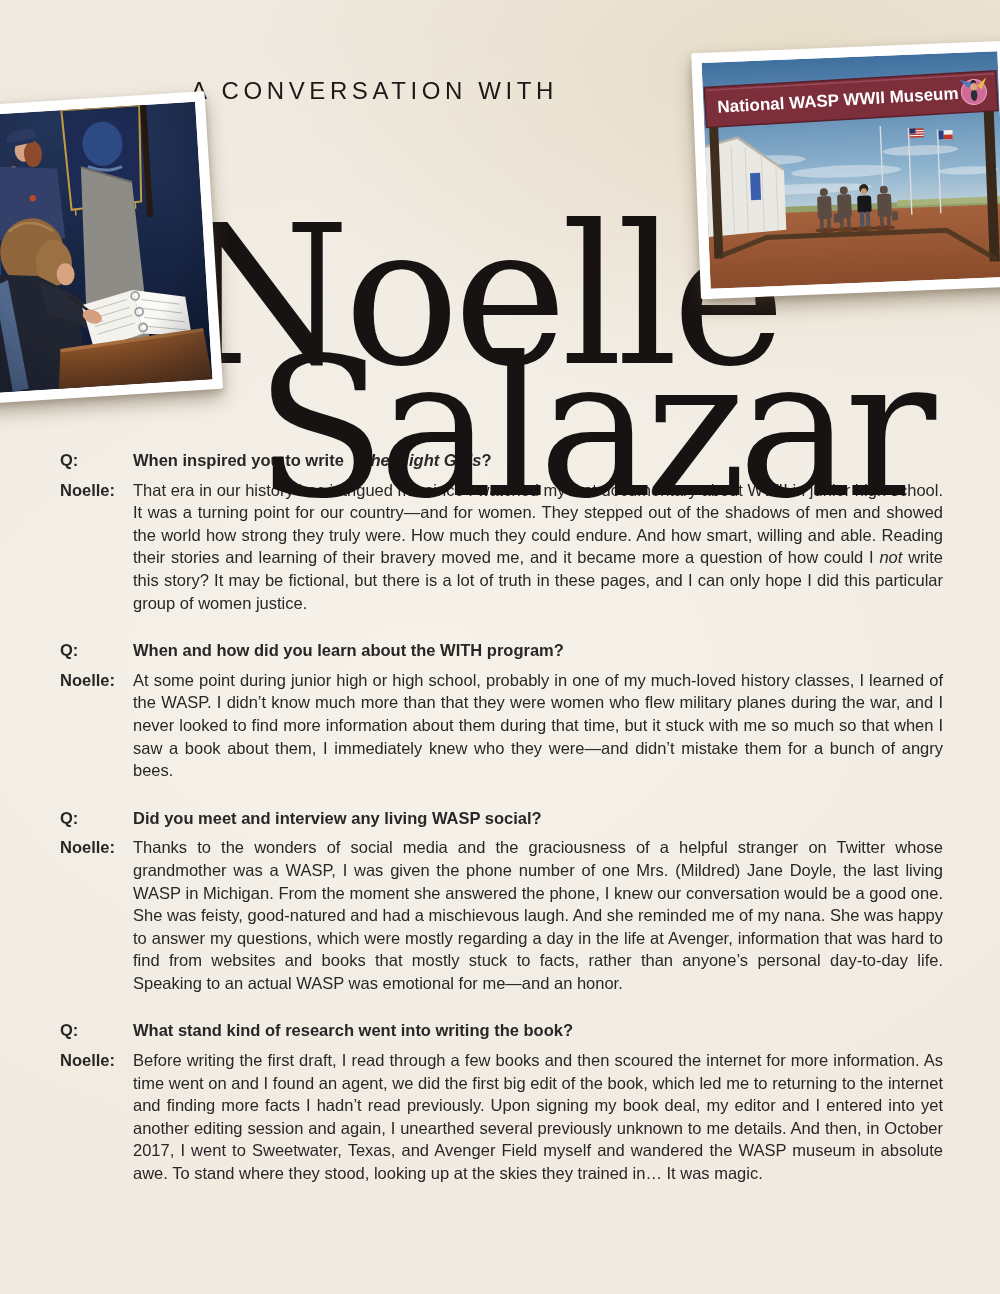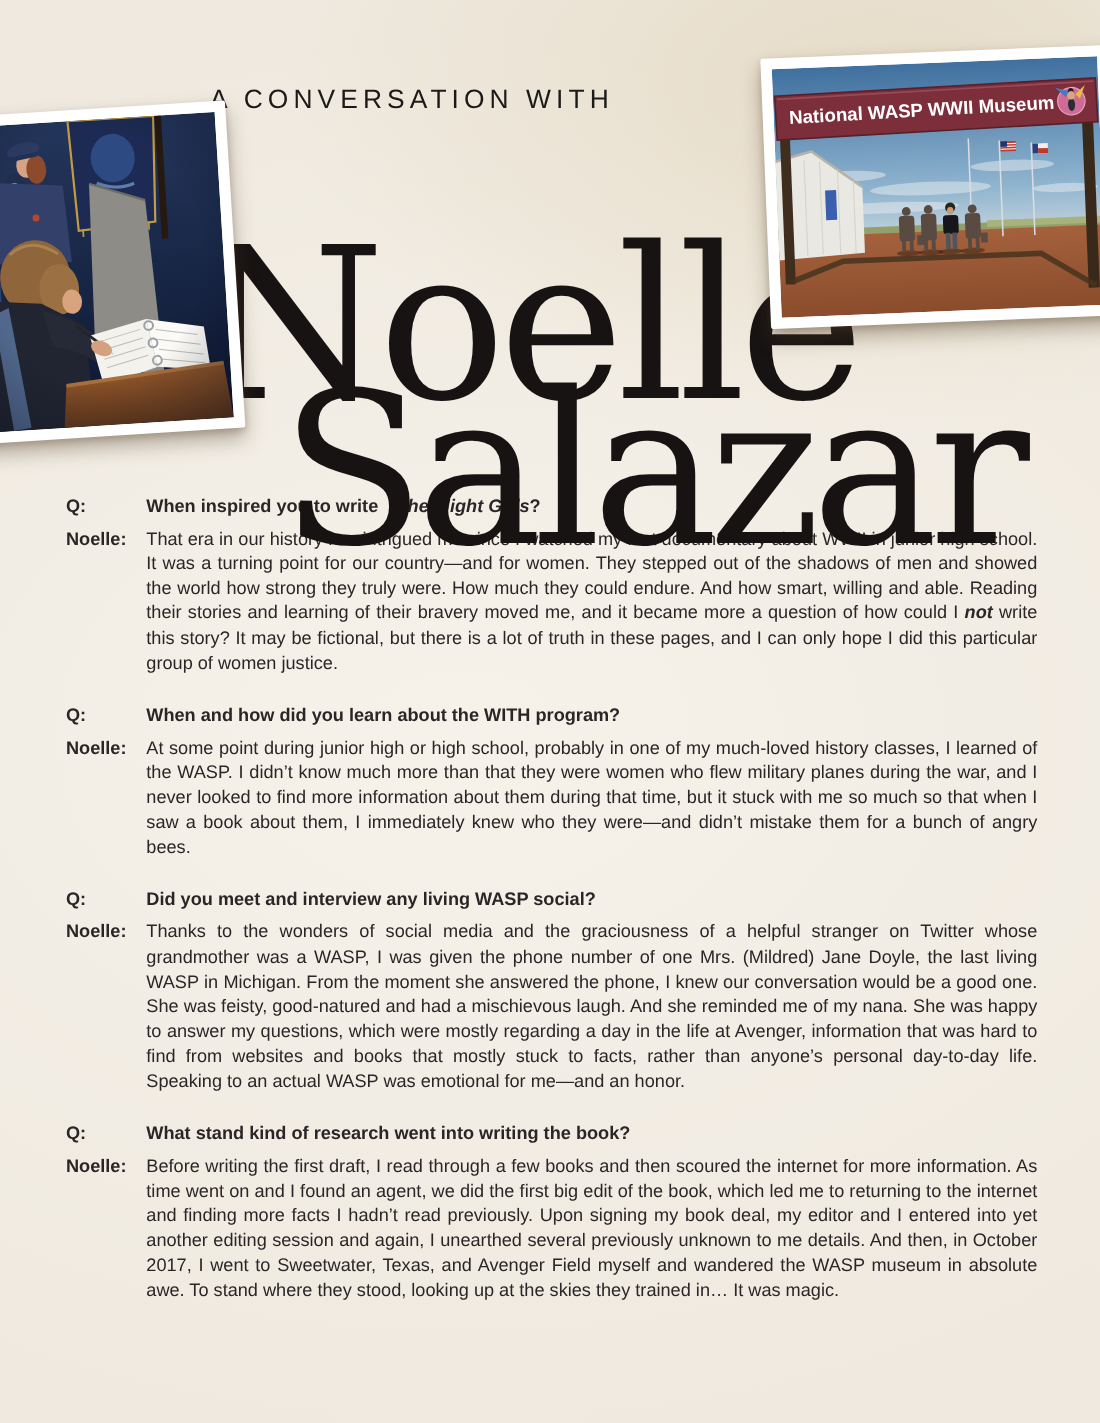--- a/index.html
+++ b/index.html
@@ -43,21 +43,21 @@
     color:var(--text,#2a2627);
     font-size:16.5px;line-height:22.6px;
   }
   .qa-block + .qa-block{margin-top:25px;}
   .row{display:grid;grid-template-columns:73px 1fr;}
   .q-row{margin-bottom:7px;}
   .label{font-weight:bold;}
   .question{margin:0;font-size:16.5px;line-height:22.6px;font-weight:bold;}
   .question em{font-style:italic;margin-left:12px;}
   .answer{margin:0;text-align:justify;}
-  .answer em{font-style:italic;font-weight:bold;}
+  .answer em{font-style:italic;}
 </style>
 </head>
 <body>
 
 <div class="page">
 
   <div class="kicker">A CONVERSATION WITH</div>
   <h1 class="headline title-1">Noelle</h1>
   <h1 class="headline title-2">Salazar</h1>
 

